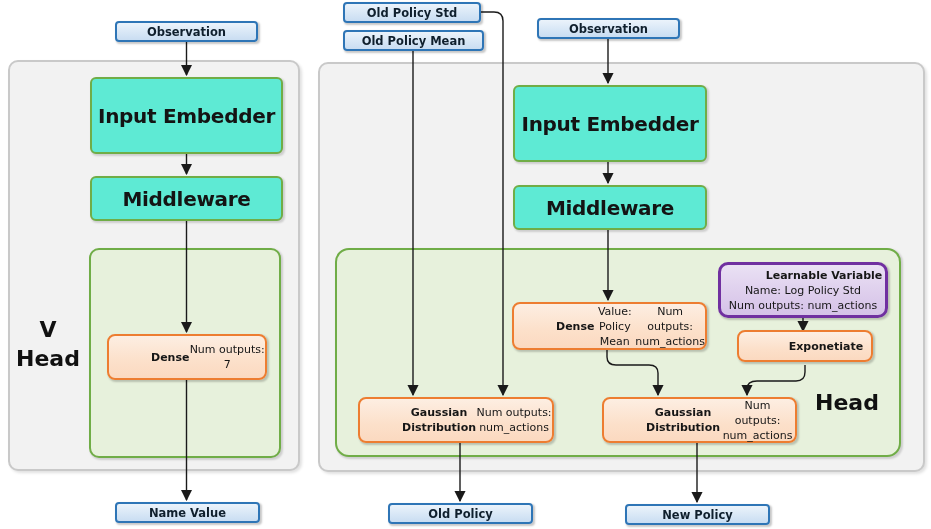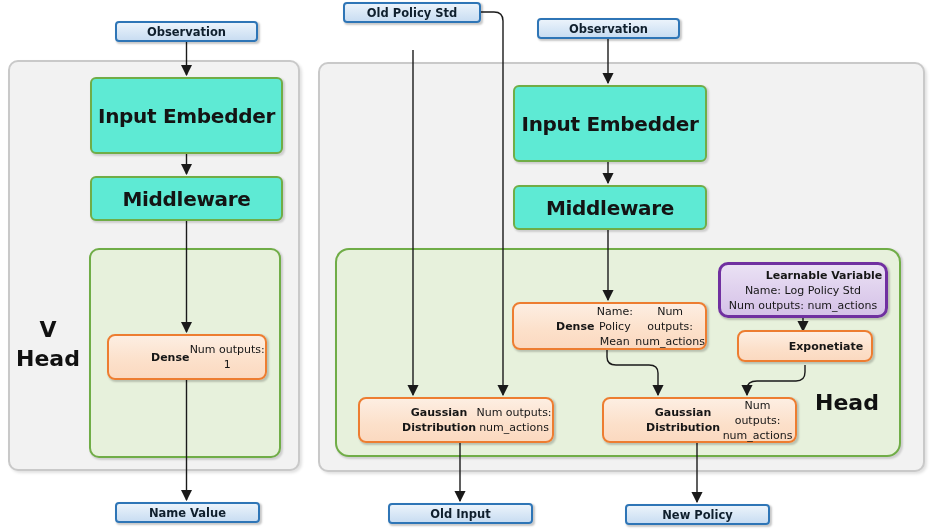--- a/index.html
+++ b/index.html
@@ -94,53 +94,56 @@
       <path d="M697,443 V502" marker-end="url(#ah)"></path>
     </g>
   </svg>
 
   <div class="io-box z4" style="left:115px;top:21px;width:143px;">
     <span>Observation</span>
   </div>
   <div class="io-box z4" style="left:343px;top:2px;width:138px;">
     <span>Old Policy Std</span>
   </div>
+  <div class="io-box z4" style="left:343px;top:30px;width:141px;">
+    <span>Old Policy Mean</span>
+  </div>
   <div class="io-box z4" style="left:537px;top:18px;width:143px;">
     <span>Observation</span>
   </div>
   <div class="io-box z4" style="left:115px;top:502px;width:145px;">
     <span>Name Value</span>
   </div>
   <div class="io-box z4" style="left:388px;top:503px;width:145px;">
-    <span>Old Input</span>
+    <span>Old Policy</span>
   </div>
   <div class="io-box z4" style="left:625px;top:504px;width:145px;">
     <span>New Policy</span>
   </div>
 
   <div class="green-box z4" style="left:90px;top:77px;width:193px;height:77px;">
     <span>Input Embedder</span>
   </div>
   <div class="green-box z4" style="left:90px;top:176px;width:193px;height:45px;">
     <span>Middleware</span>
   </div>
   <div class="green-box z4" style="left:513px;top:85px;width:194px;height:77px;">
     <span>Input Embedder</span>
   </div>
   <div class="green-box z4" style="left:513px;top:185px;width:194px;height:45px;">
     <span>Middleware</span>
   </div>
 
   <div class="orange-box z4" style="left:107px;top:334px;width:160px;height:46px;">
     <div class="box-title">Dense</div>
-    <div>Num outputs: 1</div>
+    <div>Num outputs: 7</div>
   </div>
   <div class="orange-box z4" style="left:512px;top:302px;width:195px;height:48px;">
     <div class="box-title">Dense</div>
-    <div>Name: Policy Mean</div>
+    <div>Value: Policy Mean</div>
     <div>Num outputs: num_actions</div>
   </div>
   <div class="orange-box z4" style="left:737px;top:330px;width:136px;height:32px;text-align:right;">
     <div class="box-title">Exponetiate</div>
   </div>
   <div class="orange-box z4" style="left:358px;top:397px;width:196px;height:46px;">
     <div class="box-title">Gaussian Distribution</div>
     <div>Num outputs: num_actions</div>
   </div>
   <div class="orange-box z4" style="left:602px;top:397px;width:195px;height:46px;">

